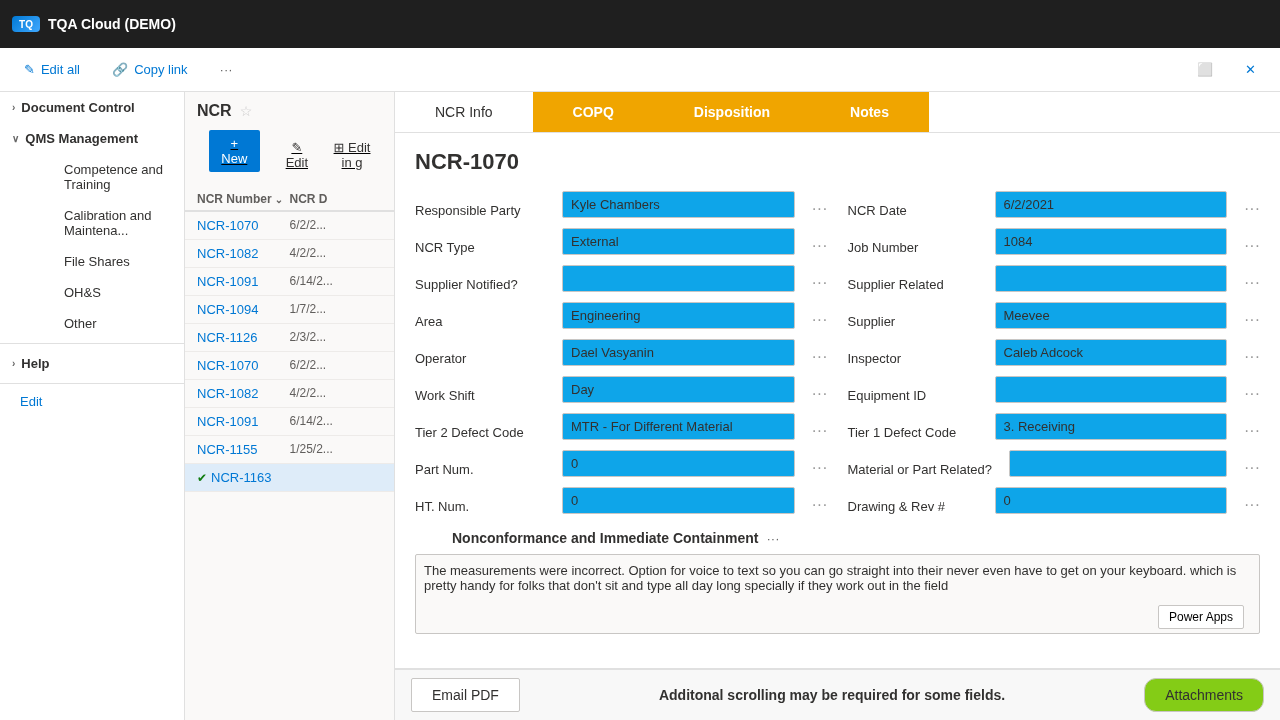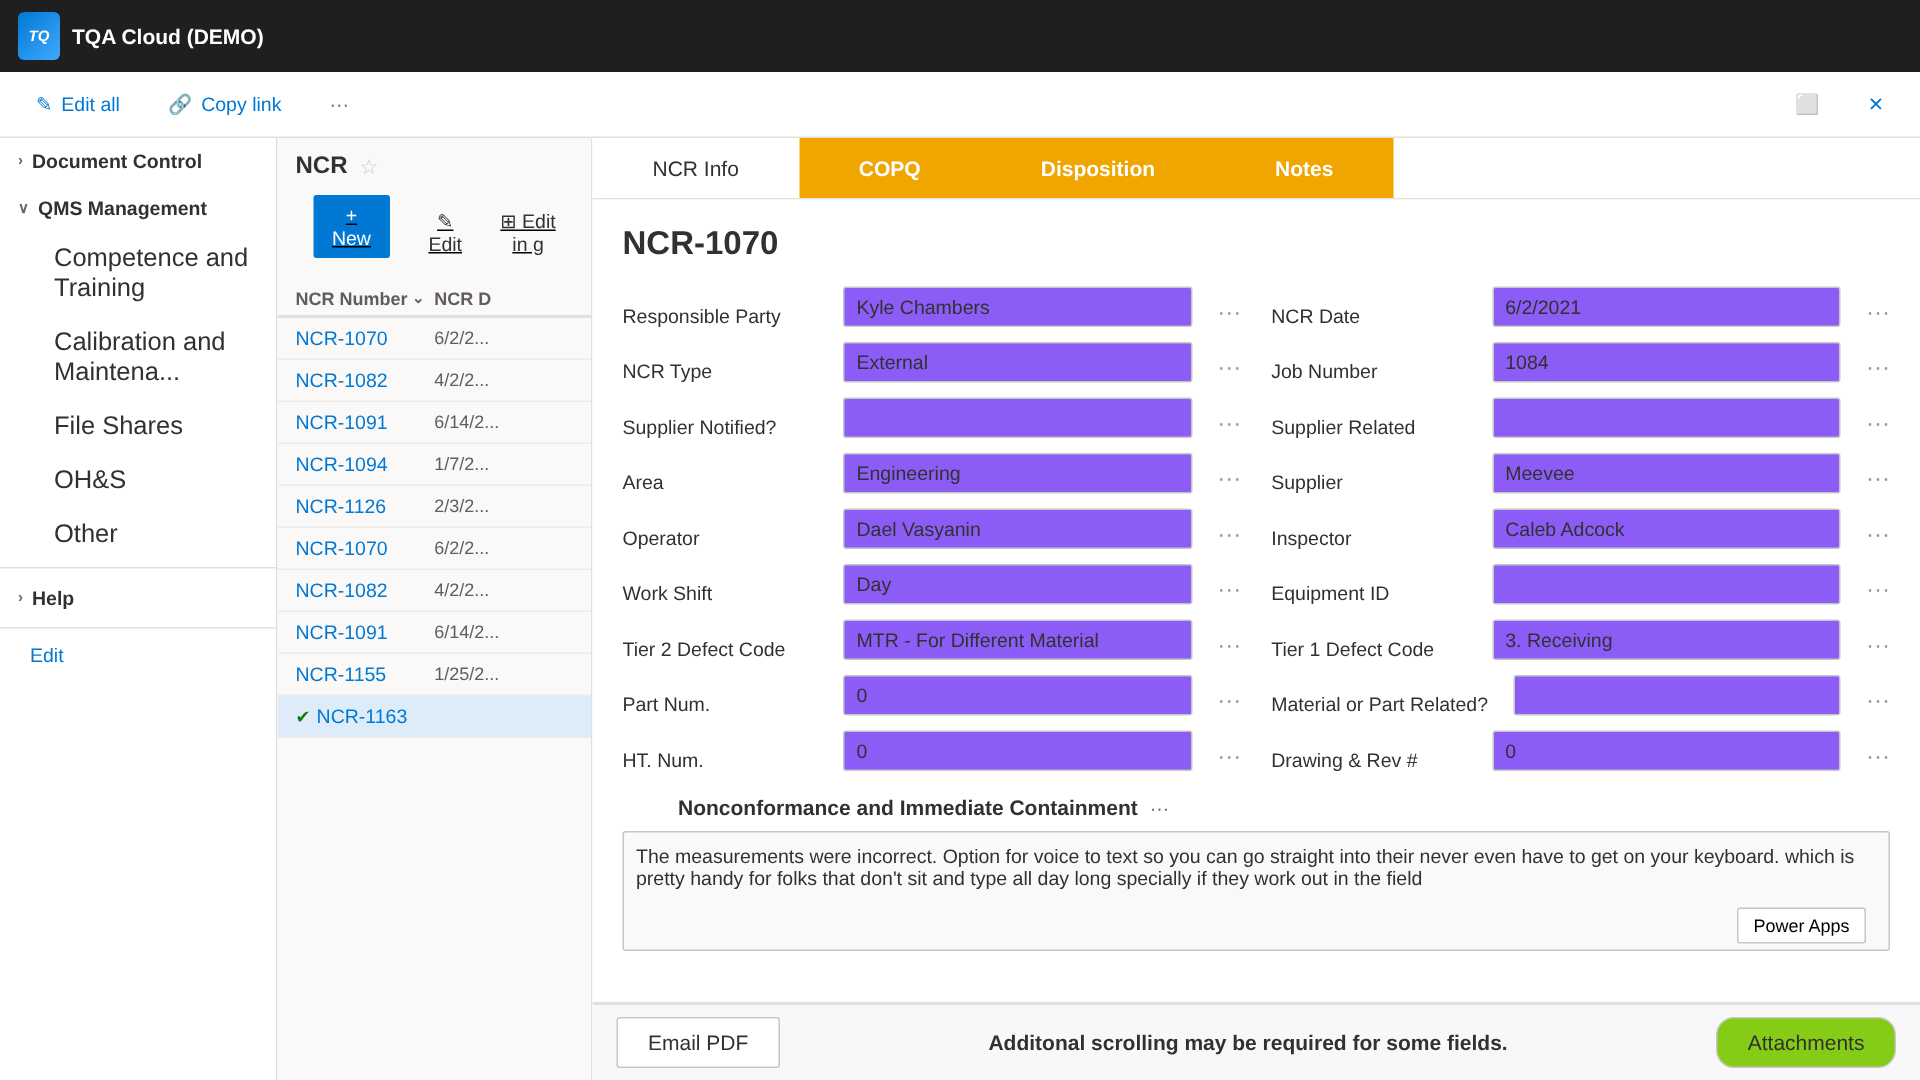--- a/index.html
+++ b/index.html
@@ -3,33 +3,33 @@
   <meta charset="utf-8">
   <style>
     * { box-sizing: border-box; margin: 0; padding: 0; }
     body { font-family: 'Segoe UI', Arial, sans-serif; font-size: 13px; background: #1a1a2e; overflow: hidden; }
 
     .app-wrapper { width: 1280px; height: 720px; display: flex; flex-direction: column; background: #fff; }
 
     
     .top-bar { height: 48px; background: #1f1f1f; display: flex; align-items: center; padding: 0 12px; }
     .top-bar-logo { display: flex; align-items: center; gap: 8px; color: #fff; font-size: 14px; font-weight: 600; }
-    .logo-icon { width: 28px; height: 32px; background: linear-gradient(135deg, #0078d4, #40a9ff); border-radius: 4px; display: flex; align-items: center; justify-content: center; color: white; font-size: 10px; font-weight: bold; font-style: italic; }
+    .logo-icon { width: 28px; height: 16px; background: linear-gradient(135deg, #0078d4, #40a9ff); border-radius: 4px; display: flex; align-items: center; justify-content: center; color: white; font-size: 10px; font-weight: bold; }
 
     
     .action-bar { height: 44px; background: #fff; border-bottom: 1px solid #e0e0e0; display: flex; align-items: center; padding: 0 16px; gap: 16px; }
     .action-btn { display: flex; align-items: center; gap: 6px; color: #0078d4; font-size: 13px; cursor: pointer; padding: 4px 8px; border: none; background: none; }
     .more-btn { color: #666; }
 
     
     .main-layout { display: flex; flex: 1; overflow: hidden; }
 
     
     .sidebar { width: 185px; background: #fff; border-right: 1px solid #e0e0e0; overflow-y: auto; flex-shrink: 0; }
-    .sidebar-item { padding: 8px 12px 8px 36px; cursor: pointer; color: #323130; font-size: 17px; }
+    .sidebar-item { padding: 8px 12px 8px 36px; cursor: pointer; color: #323130; font-size: 13px; margin-left: 28px; }
     .sidebar-header { padding: 8px 8px 8px 12px; font-weight: 600; color: #323130; cursor: pointer; display: flex; align-items: center; gap: 6px; }
     .sidebar-header .chevron { font-size: 10px; color: #666; }
     .sidebar-divider { height: 1px; background: #e0e0e0; margin: 4px 0; }
     .sidebar-edit { padding: 6px 12px 6px 20px; color: #0078d4; cursor: pointer; font-size: 13px; }
     .sidebar-return { padding: 6px 12px; color: #0078d4; cursor: pointer; font-size: 12px; }
 
     
     .list-panel { width: 210px; background: #faf9f8; border-right: 1px solid #e0e0e0; flex-shrink: 0; overflow: hidden; display: flex; flex-direction: column; }
     .list-header { padding: 10px 12px; display: flex; align-items: center; gap: 8px; }
     .list-title { font-weight: 700; font-size: 16px; color: #323130; }
@@ -54,21 +54,21 @@
 
     
     .tab-bar { display: flex; border-bottom: 1px solid #e0e0e0; background: #fff; }
     .tab { padding: 12px 40px; cursor: pointer; font-size: 14px; color: #323130; border: none; background: none; }
     .tab.active { background: #f0a500; color: #fff; font-weight: 600; }
 
     
     .form-area { flex: 1; overflow-y: auto; padding: 16px 20px; background: #fff; }
     .form-title { font-size: 22px; font-weight: 700; color: #323130; margin-bottom: 16px; }
     .field-label { font-size: 13px; color: #323130; min-width: 140px; flex-shrink: 0; }
-    .field-input { flex: 1; border: 1px solid #c8c6c4; border-radius: 2px; padding: 5px 8px; font-size: 13px; color: #323130; background: #8b5cf6; min-width: 0; }
+    .field-input { flex: 1; border: 1px solid #c8c6c4; border-radius: 2px; padding: 5px 8px; font-size: 13px; color: #323130; background: #0ea5e9; min-width: 0; }
 
     
     .section-header { display: flex; align-items: center; gap: 8px; margin-top: 16px; margin-bottom: 8px; }
     .section-title { font-size: 14px; font-weight: 600; color: #323130; margin-left: 37px; }
     .section-dots { color: #666; cursor: pointer; }
 
     .textarea-field { width: 100%; border: 1px solid #c8c6c4; border-radius: 2px; padding: 8px; font-size: 13px; color: #323130; background: #faf9f8; resize: none; height: 80px; font-family: inherit; }
 
     .textarea-wrapper { position: relative; }
 

